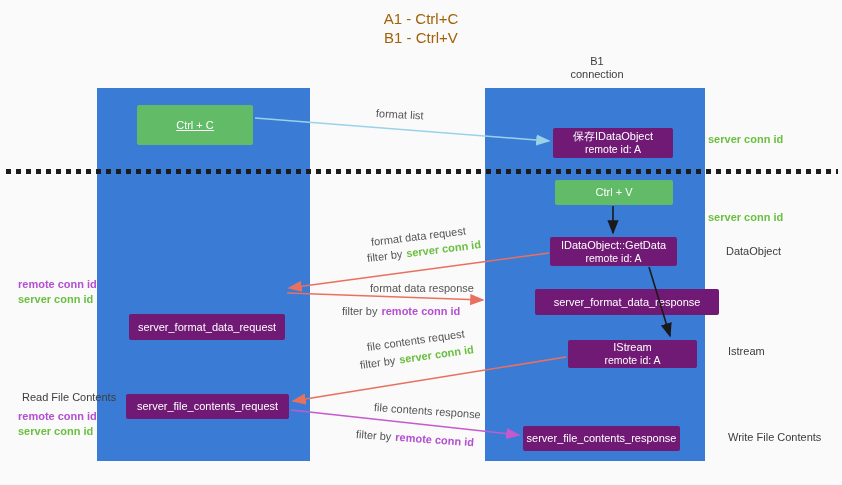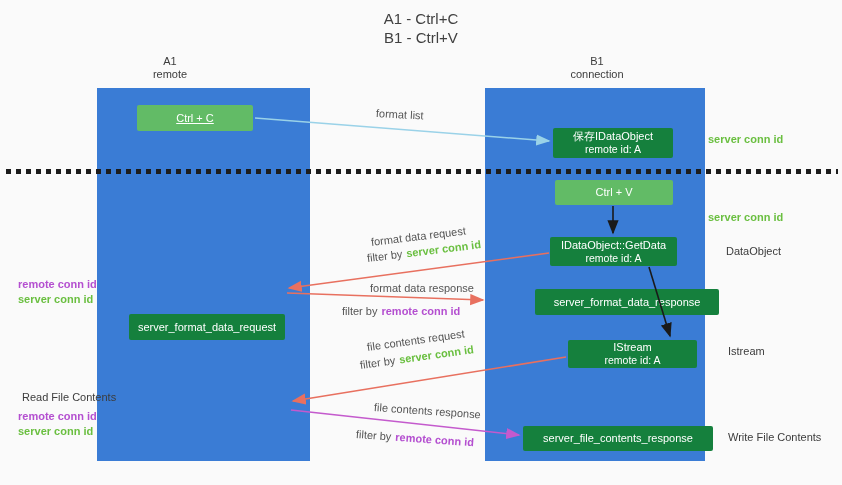--- a/index.html
+++ b/index.html
@@ -1,47 +1,47 @@
 <!DOCTYPE html>
 <html><head>
 <meta charset="utf-8">
 <style>
   * { margin:0; padding:0; box-sizing:border-box; }
   body { font-family:"Liberation Sans", sans-serif; background:#fafafa; }
   .stage { position:relative; width:842px; height:485px; background:#fafafa; overflow:hidden; }
 
   .diagram-title { position:absolute; left:0; right:0; top:9px; text-align:center;
-    font-size:15px; color:#404040; line-height:19px; }
+    font-size:15px; color:#a16207; line-height:19px; }
 
   .lane-header { position:absolute; text-align:center; font-size:11px; color:#3c3c3c; line-height:13px; }
   .lane-header.left  { left:110px; top:55px; width:120px; }
   .lane-header.right { left:537px; top:55px; width:120px; }
 
   .lane { position:absolute; top:88px; height:373px; background:#3a7cd5; }
   .lane.left  { left:97px;  width:213px; }
   .lane.right { left:485px; width:220px; }
 
   .separator { position:absolute; left:6px; right:4px; top:169px; height:5px;
     background:repeating-linear-gradient(90deg,#1c1c1c 0 5px,transparent 5px 10px); }
 
   .box { position:absolute; display:flex; flex-direction:column; align-items:center; justify-content:center;
     color:#fff; font-size:11px; line-height:13px; text-align:center; border-radius:2px; z-index:3; }
   .box.green  { background:#62bb66; }
-  .box.orange { background:#15803d; }
+  .box.orange { background:#701a75; }
   .box .l2 { font-size:10.5px; }
 
-  #n-ctrl-c   { left:137px; top:105px; width:116px; height:26px;text-decoration:underline; }
+  #n-ctrl-c   { left:137px; top:105px; width:116px; height:40px;text-decoration:underline; }
   #n-save     { left:553px; top:128px; width:120px; height:30px; }
   #n-ctrl-v   { left:555px; top:180px; width:118px; height:25px; }
   #n-getdata  { left:550px; top:237px; width:127px; height:29px; }
   #n-fmt-req  { left:129px; top:278px; width:156px; height:26px;margin-top:36px; }
   #n-fmt-res  { left:487px; top:289px; width:184px; height:26px;margin-left:48px; }
   #n-istream  { left:568px; top:340px; width:129px; height:28px; }
   #n-file-req { left:126px; top:394px; width:163px; height:25px; }
-  #n-file-res { left:523px; top:426px; width:190px; height:25px; }
+  #n-file-res { left:523px; top:426px; width:157px; height:25px; }
 
   svg.arrows { position:absolute; left:0; top:0; z-index:4; pointer-events:none; }
 
   .albl { position:absolute; z-index:5; font-size:11px; color:#555; white-space:nowrap;
     transform-origin:left center; }
   .filter { display:inline-flex; gap:4px; }
   .green-text  { color:#6abf40; font-weight:bold; }
   .purple-text { color:#b44fd0; font-weight:bold; }
   .dark-text   { color:#3c3c3c;padding-left:16px; }
 
@@ -70,24 +70,20 @@
 </head>
 <body>
 
 <div class="stage">
 
   <div class="diagram-title">
     <div>A1 - Ctrl+C</div>
     <div>B1 - Ctrl+V</div>
   </div>
 
-  <div class="lane-header left">
-    <div>A1</div>
-    <div>remote</div>
-  </div>
   <div class="lane-header right">
     <div>B1</div>
     <div>connection</div>
   </div>
 
   <div class="lane left"></div>
   <div class="lane right"></div>
 
   <div class="separator"></div>
 
@@ -115,20 +111,23 @@
 
   <div class="box orange" id="n-fmt-res">
     <span>server_format_data_response</span>
   </div>
 
   <div class="box orange" id="n-istream">
     <span>IStream</span>
     <span class="l2">remote id: A</span>
   </div>
 
+  <div class="box orange" id="n-file-req">
+    <span>server_file_contents_request</span>
+  </div>
 
   <div class="box orange" id="n-file-res">
     <span>server_file_contents_response</span>
   </div>
 
   <svg class="arrows" width="842" height="485" viewBox="0 0 842 485">
     <defs>
       <marker id="m-blue" markerWidth="9" markerHeight="8" refX="8" refY="3.5" orient="auto">
         <path d="M0,0 L9,3.5 L0,7 Z" fill="#9ad2e8"></path>
       </marker>

